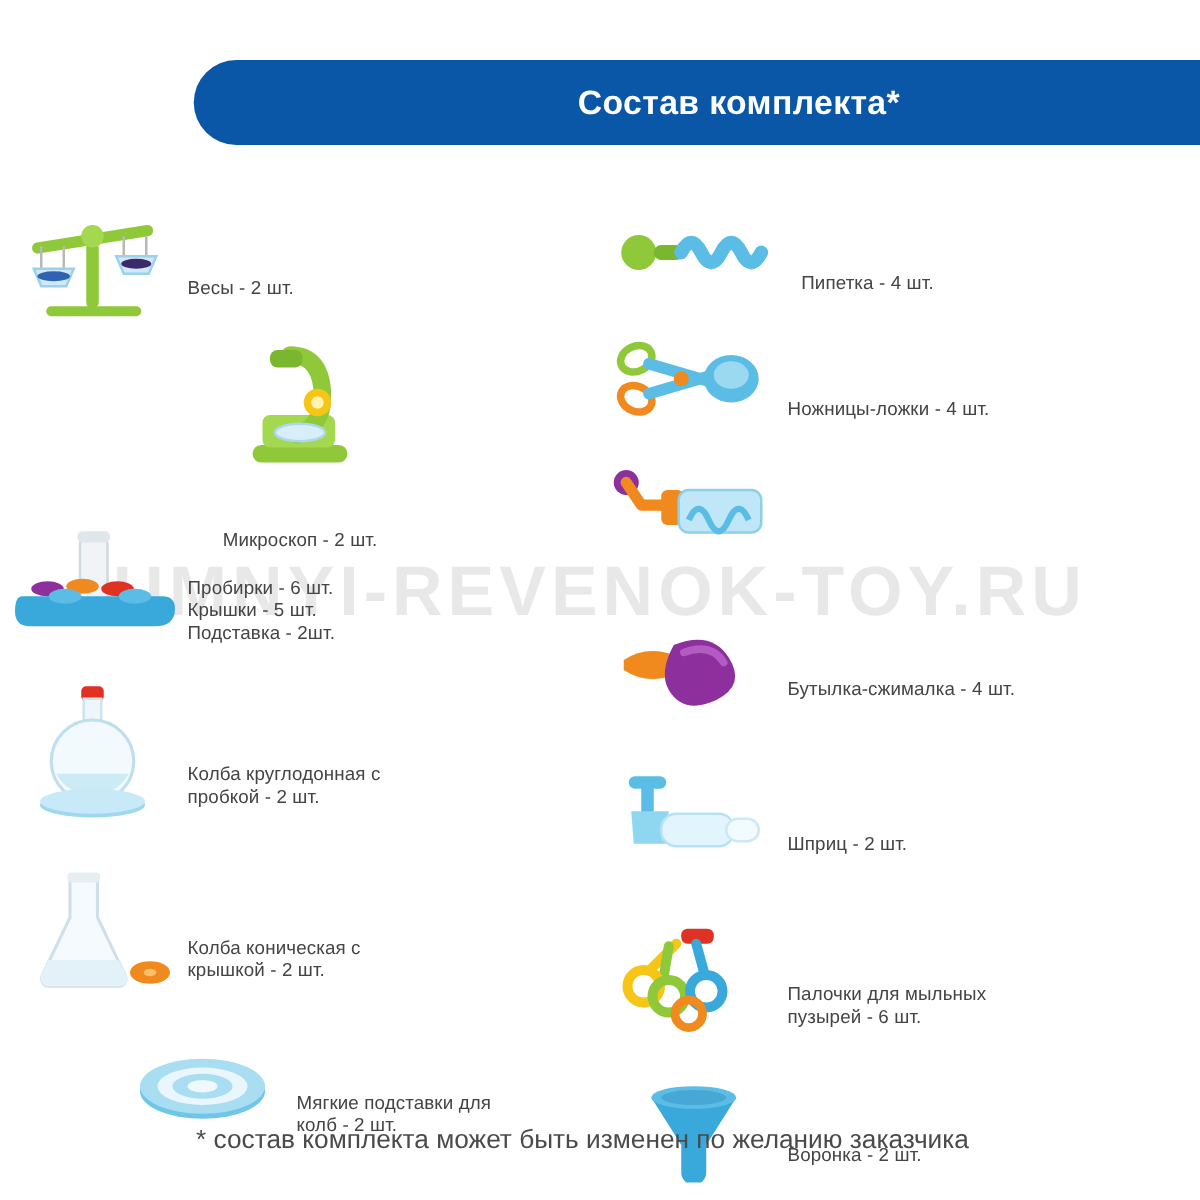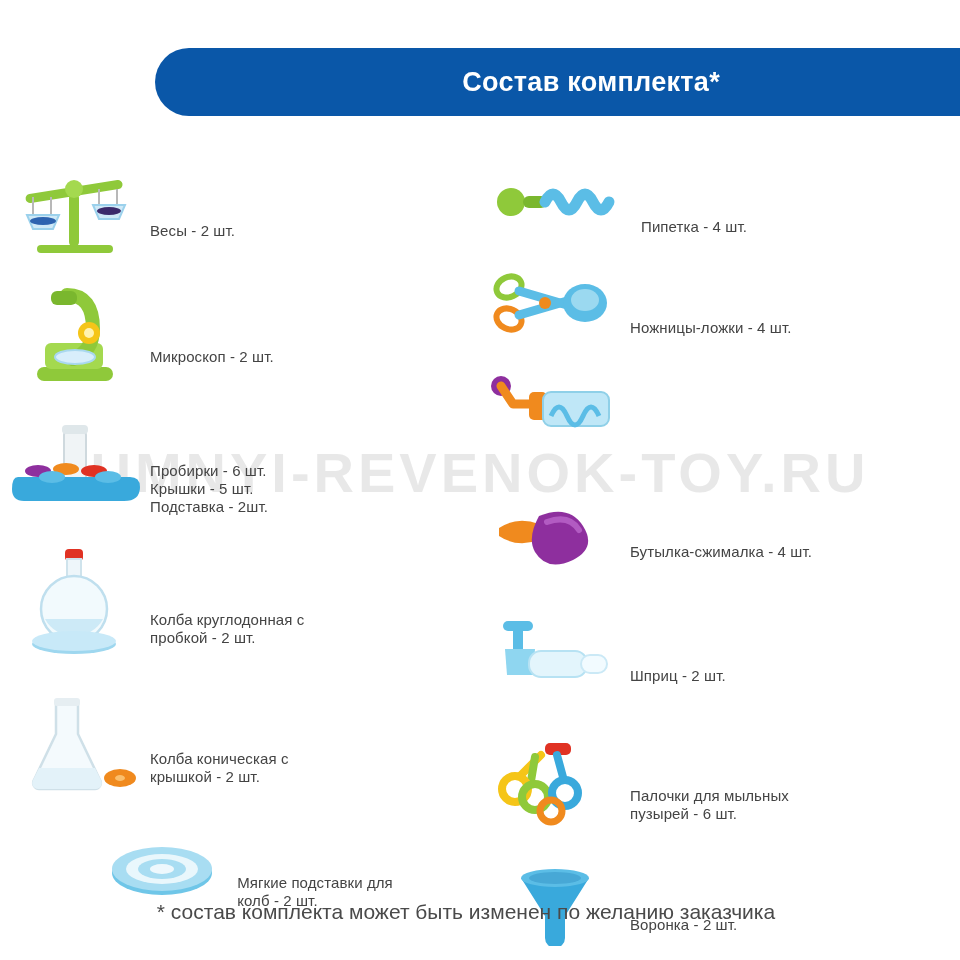--- a/index.html
+++ b/index.html
@@ -127,21 +127,21 @@
           <ellipse cx="32" cy="62" rx="13" ry="4" fill="#2d63b0"></ellipse>
           <line x1="88" y1="30" x2="88" y2="48" stroke="#b8b8b8" stroke-width="2"></line>
           <line x1="106" y1="30" x2="106" y2="48" stroke="#b8b8b8" stroke-width="2"></line>
           <path d="M82 46 h32 l-6 14 h-20 z" fill="#cfe9f7" stroke="#9bd1ec" stroke-width="2"></path>
           <ellipse cx="98" cy="52" rx="12" ry="4" fill="#3b2a6b"></ellipse>
         </svg>
       </div>
       <div class="item-label">Весы - 2 шт.</div>
     </div>
 
-    <div class="item" style="height:133px;">
+    <div class="item" style="height:133px;flex-direction:column;">
       <div class="item-figure">
         <svg width="120" height="112" viewBox="0 0 120 112">
           <rect x="22" y="88" width="76" height="14" rx="7" fill="#8fc93a"></rect>
           <rect x="30" y="64" width="58" height="26" rx="6" fill="#a4d94f"></rect>
           <path d="M52 16 q26 0 26 34 q0 22 -20 30" stroke="#8fc93a" stroke-width="14" fill="none" stroke-linecap="round"></path>
           <rect x="36" y="12" width="26" height="14" rx="6" fill="#7ab72e"></rect>
           <circle cx="74" cy="54" r="11" fill="#f5c518"></circle>
           <circle cx="74" cy="54" r="5" fill="#fff3b0"></circle>
           <ellipse cx="60" cy="78" rx="20" ry="7" fill="#d8eefb" stroke="#a9d8ef" stroke-width="2"></ellipse>
         </svg>

